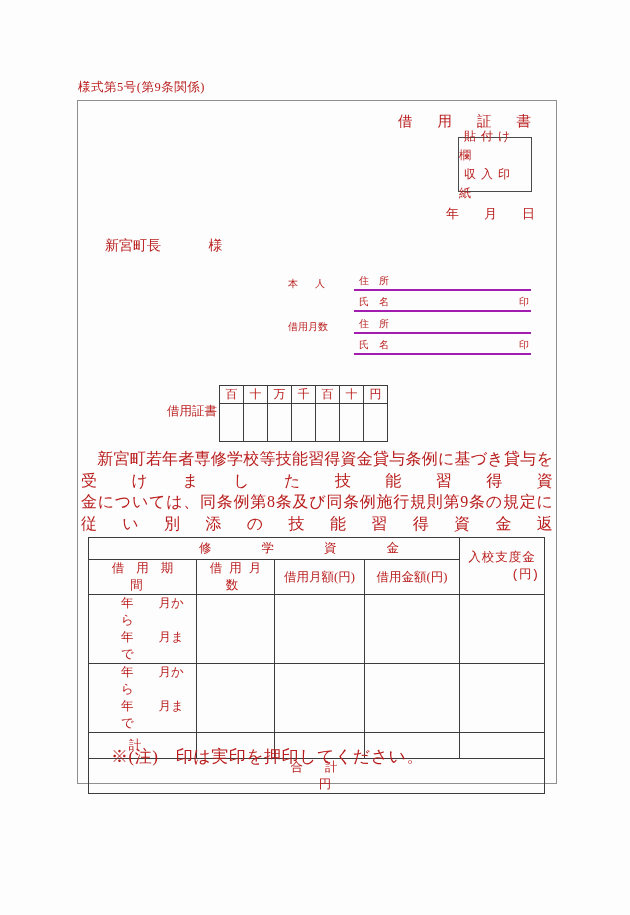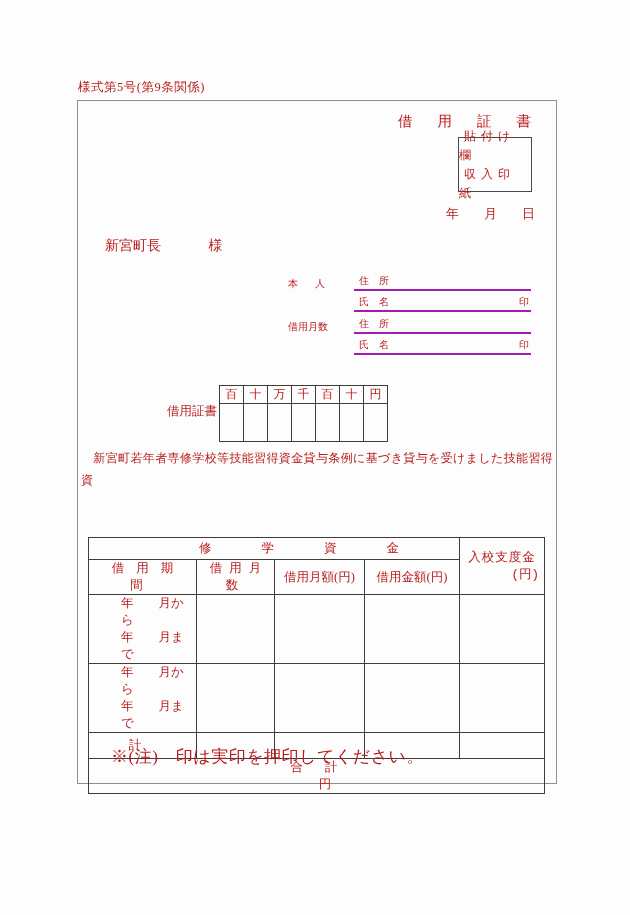--- a/index.html
+++ b/index.html
@@ -30,21 +30,21 @@
   .signer-field{flex:1;border-bottom:2px solid #a21caf;display:flex;justify-content:space-between;
     align-items:flex-end;padding:0 2px 1px 5px;height:100%;margin-top:47px;}
   .field-caption{letter-spacing:10px;}
 
   .loan-amount-label{position:absolute;left:89px;top:302px;font-size:12.5px;}
   .money-table{position:absolute;left:141px;top:284px;border-collapse:collapse;}
   .money-table td{border:1px solid #3c3c3c;width:23px;text-align:center;padding:0;font-size:12px;}
   .money-table .digit-row td{height:17px;}
   .money-table .blank-row td{height:37px;}
 
-  .pledge{position:absolute;left:3px;top:347px;width:472px;font-size:12px;line-height:21.5px;
+  .pledge{position:absolute;left:3px;top:347px;width:472px;font-size:16px;line-height:21.5px;
     letter-spacing:.2px;}
   .pledge-line.just{text-align:justify;text-align-last:justify;}
 
   .main-table{position:absolute;left:10px;top:420px;border-collapse:collapse;table-layout:fixed;margin-top:16px;}
   .main-table td{border:1px solid #3c3c3c;padding:0;font-size:12.5px;text-align:center;vertical-align:middle;}
   .c1{width:107px}.c2{width:77px}.c3{width:89px}.c4{width:94px}.c5{width:84px}
   .hrow1 td{height:21px}.hrow2 td{height:20px}
   .drow td{height:50px}
   .srow td{height:25px}
   .trow td{height:24px}
@@ -137,20 +137,21 @@
         <td></td>
         <td></td>
         <td></td>
         <td></td>
       </tr>
     </tbody>
       </table>
 
     <div class="pledge">
       <div class="pledge-line just">　新宮町若年者専修学校等技能習得資金貸与条例に基づき貸与を受けました技能習得資</div>
+      <div class="pledge-line just">金については、同条例第8条及び同条例施行規則第9条の規定に従い別添の技能習得資金返</div>
     </div>
 
     <table class="main-table">
       <tbody>
           <tr class="hrow1">
         <td colspan="4" class="h-group">修学資金</td>
         <td rowspan="2" class="c5 h-right">
           <span class="l1">入校支度金</span>
           <span class="l2">(円)</span>
         </td>

